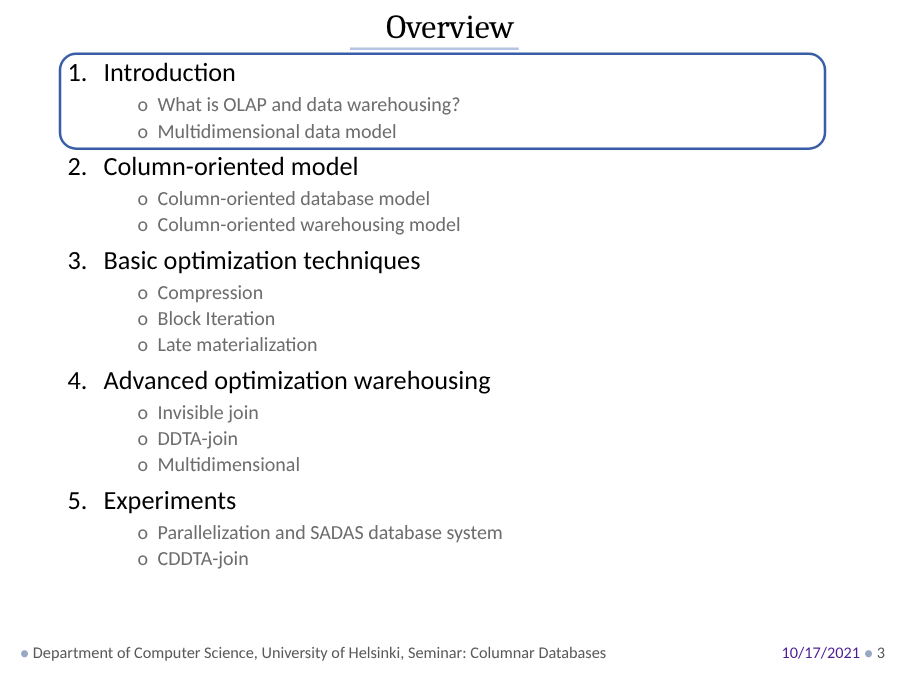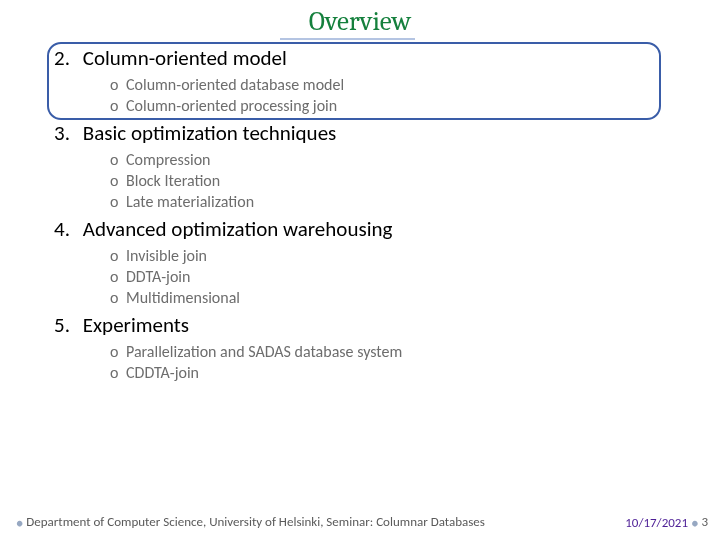--- a/index.html
+++ b/index.html
@@ -15,21 +15,21 @@
   .slide {
     position: relative;
     width: 720px;
     height: 540px;
     box-sizing: border-box;
   }
   .title {
     text-align: center;
     font-family: Cambria, Georgia, serif;
     font-size: 27px;
-    color: #15803d;
+    color: #000000;
     margin-top: 6px;
     margin-bottom: 4px;
     position: relative;
     display: inline-block;
     width: 100%;
   }
   .title-underline {
     position: absolute;
     left: 280px;
     top: 38px;
@@ -111,30 +111,40 @@
 <body>
 
 <div class="slide">
 
   <div class="title">Overview</div>
   <div class="title-underline"></div>
 
   <div class="highlight-box"></div>
 
   
+  <div class="section">
+    <div class="top-item">
+      <span class="num">1.</span>
+      <span>Introduction</span>
+    </div>
+    <div class="sub-list">
+      <div class="sub-item"><span class="bullet">o</span><span>What is OLAP and data warehousing?</span></div>
+      <div class="sub-item"><span class="bullet">o</span><span>Multidimensional data model</span></div>
+    </div>
+  </div>
 
   
   <div class="section">
     <div class="top-item">
       <span class="num">2.</span>
       <span>Column-oriented model</span>
     </div>
     <div class="sub-list">
       <div class="sub-item"><span class="bullet">o</span><span>Column-oriented database model</span></div>
-      <div class="sub-item"><span class="bullet">o</span><span>Column-oriented processing join</span></div>
+      <div class="sub-item"><span class="bullet">o</span><span>Column-oriented warehousing model</span></div>
     </div>
   </div>
 
   
   <div class="section">
     <div class="top-item">
       <span class="num">3.</span>
       <span>Basic optimization techniques</span>
     </div>
     <div class="sub-list">

